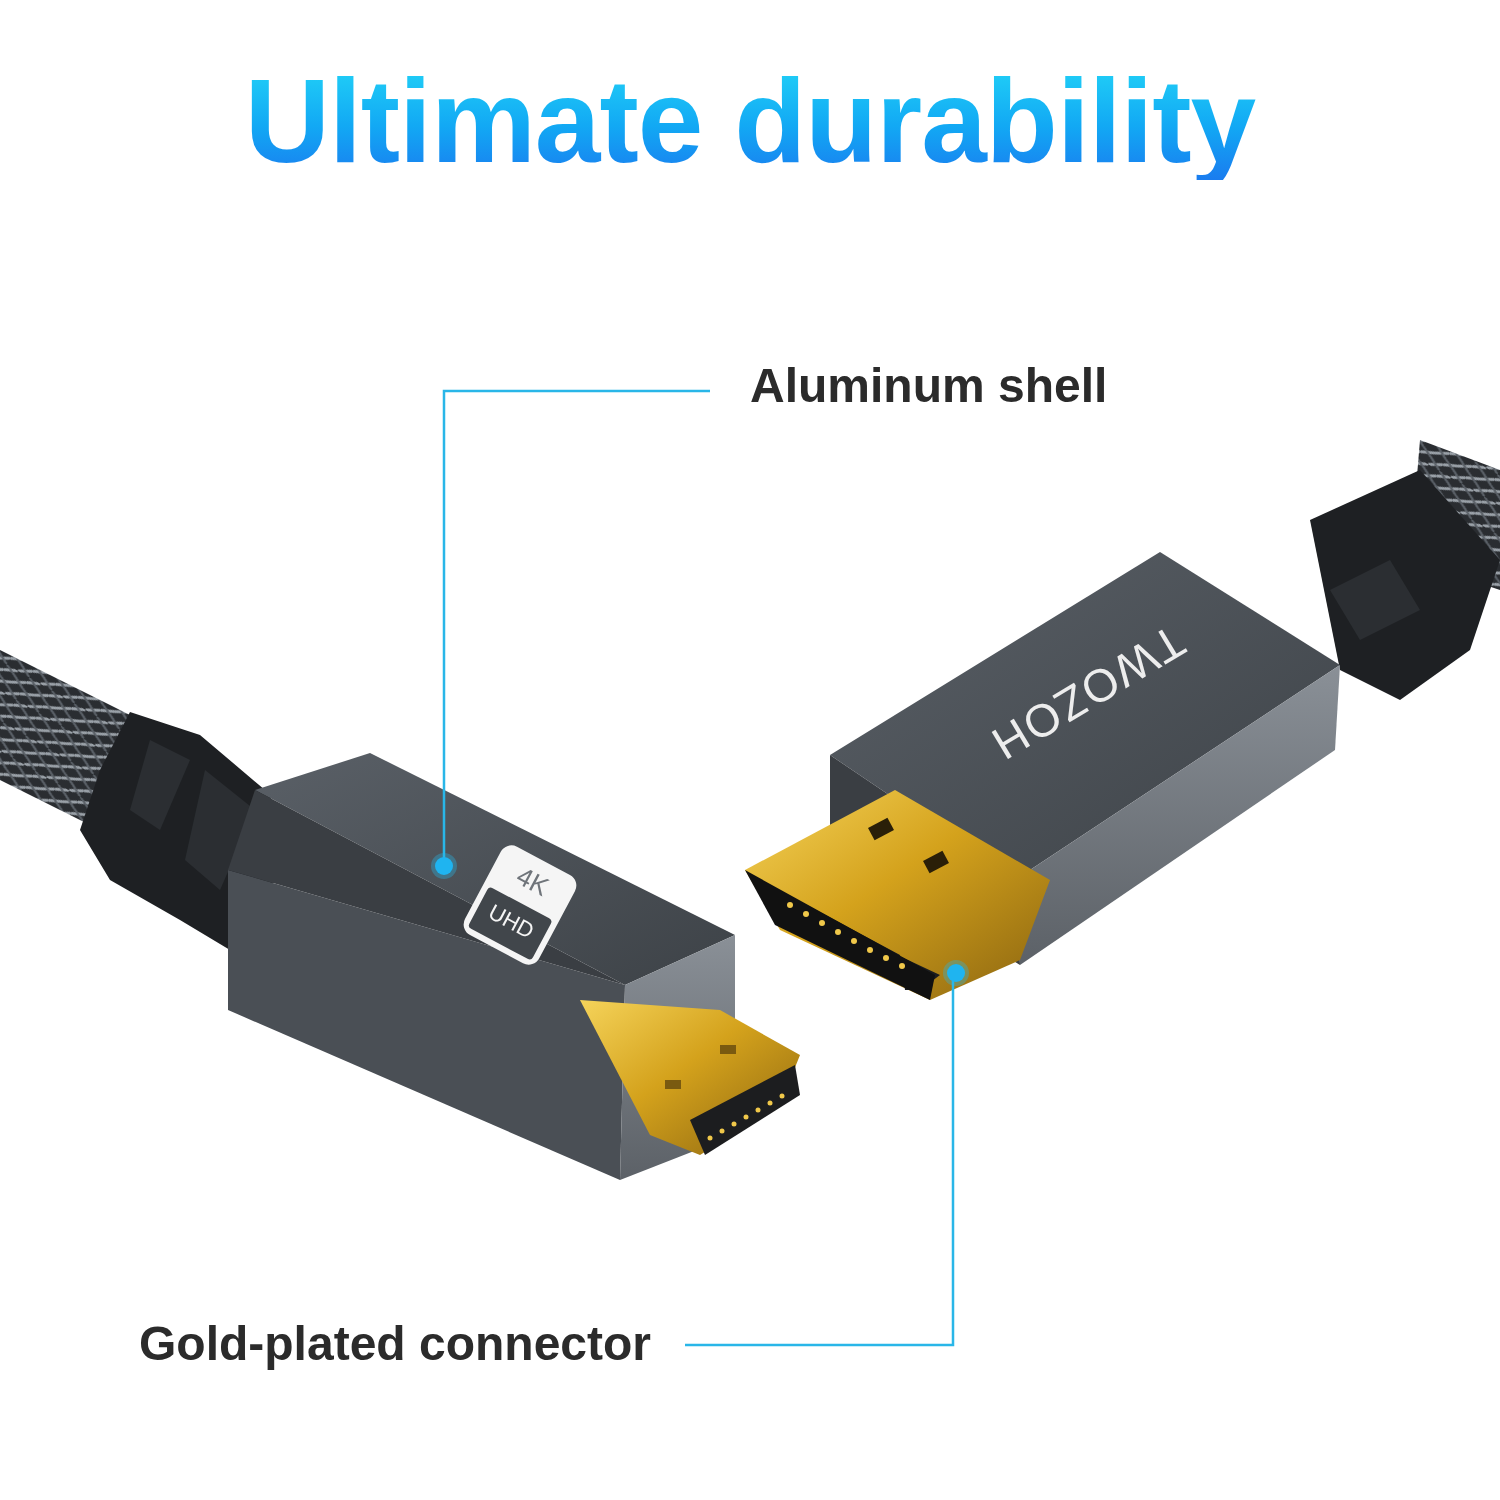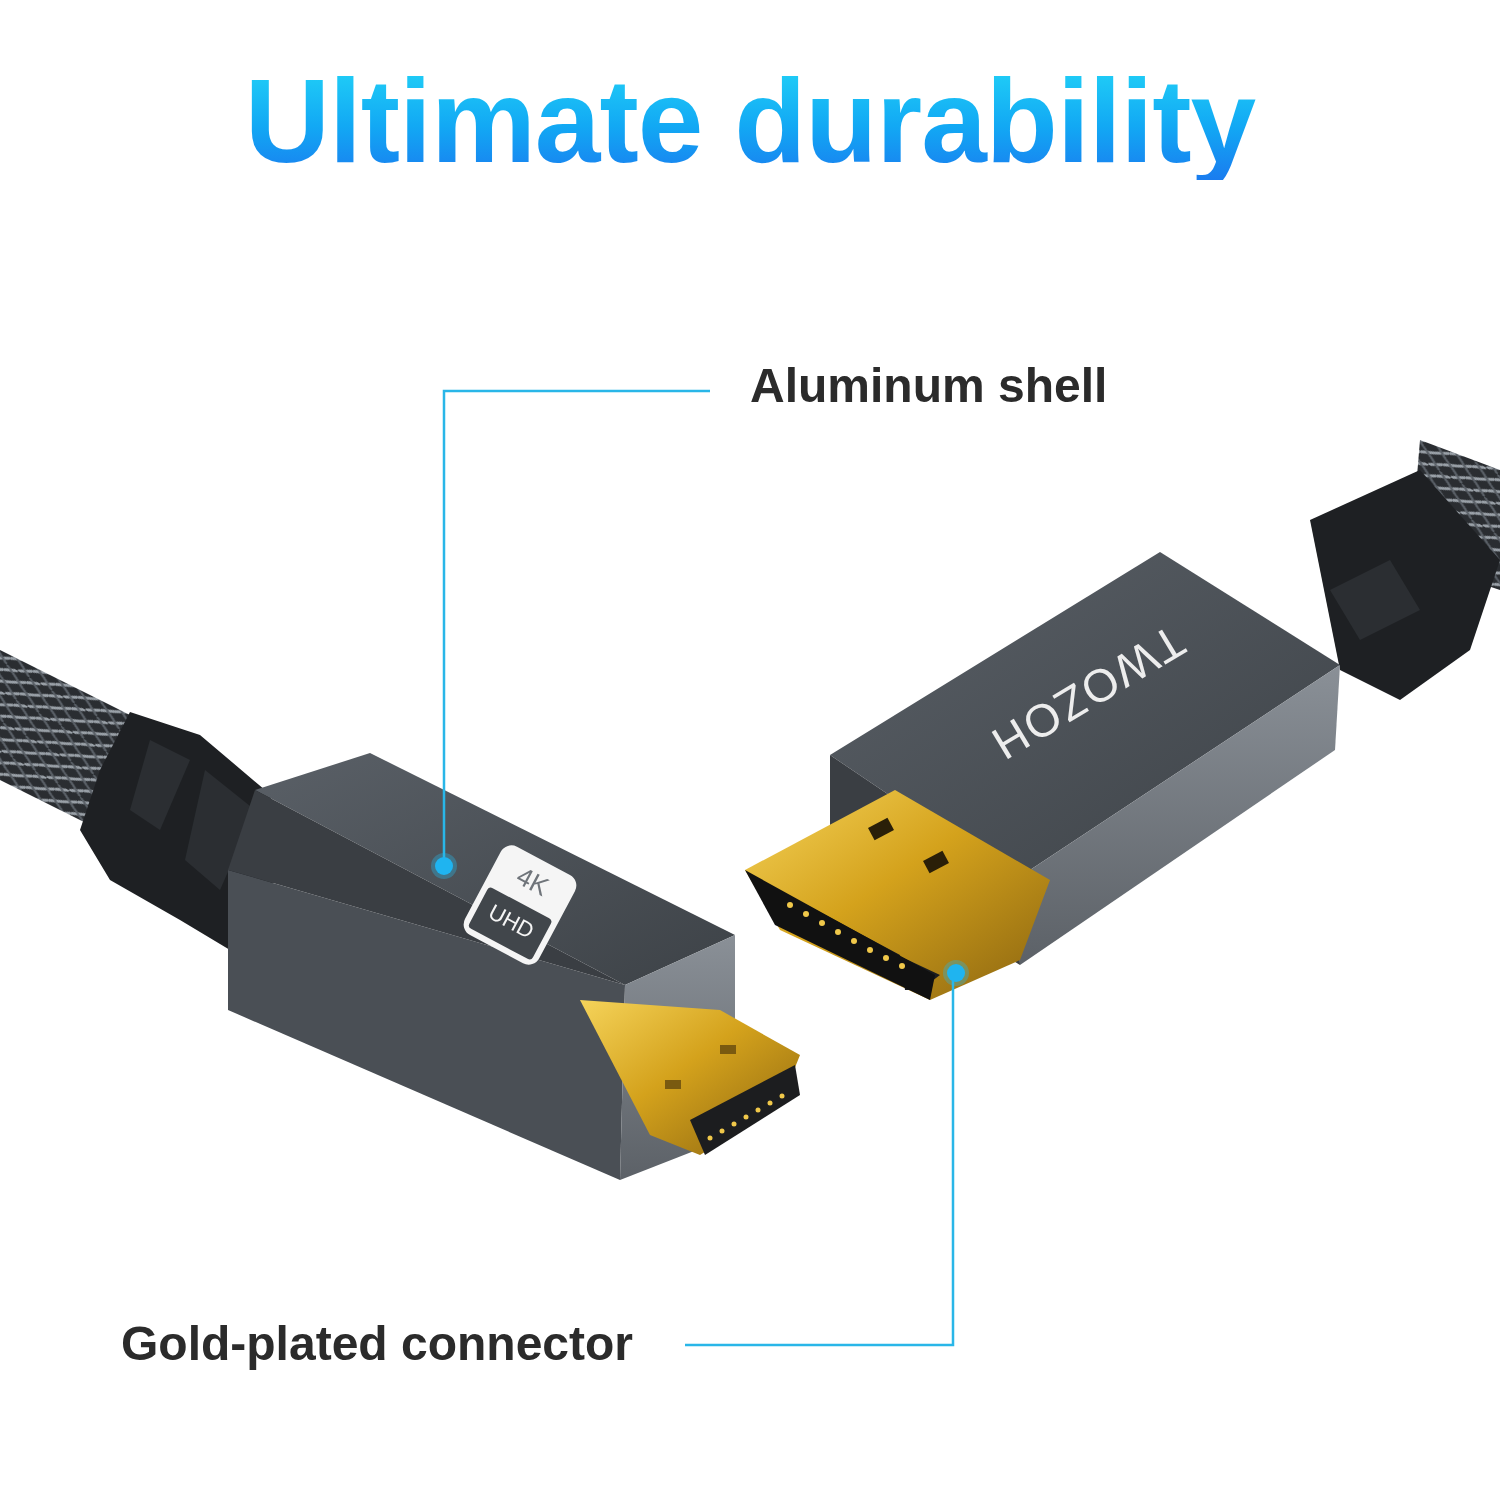--- a/index.html
+++ b/index.html
@@ -10,21 +10,21 @@
     font-family: "Liberation Sans", sans-serif; font-weight: 700; font-size: 118px;
     letter-spacing: -1px; line-height: 1;
     background: linear-gradient(180deg, #22d3f7 0%, #12a8f4 55%, #1a7cef 100%);
     -webkit-background-clip: text; background-clip: text; color: transparent;
   }
   .label {
     position: absolute; font-family: "Liberation Sans", sans-serif; font-weight: 700;
     font-size: 48px; color: #2b2b2b; line-height: 1; white-space: nowrap;
   }
   .label-aluminum { left: 750px; top: 362px; }
-  .label-gold { left: 121px; top: 1320px; }
+  .label-gold { left: 139px; top: 1320px; }
   svg.art { position: absolute; left: 0; top: 0; }
 </style>
 </head>
 <body>
 
 <div class="headline">Ultimate durability</div>
 
 <div class="label label-aluminum">Aluminum shell</div>
 <div class="label label-gold">Gold-plated connector</div>
 

